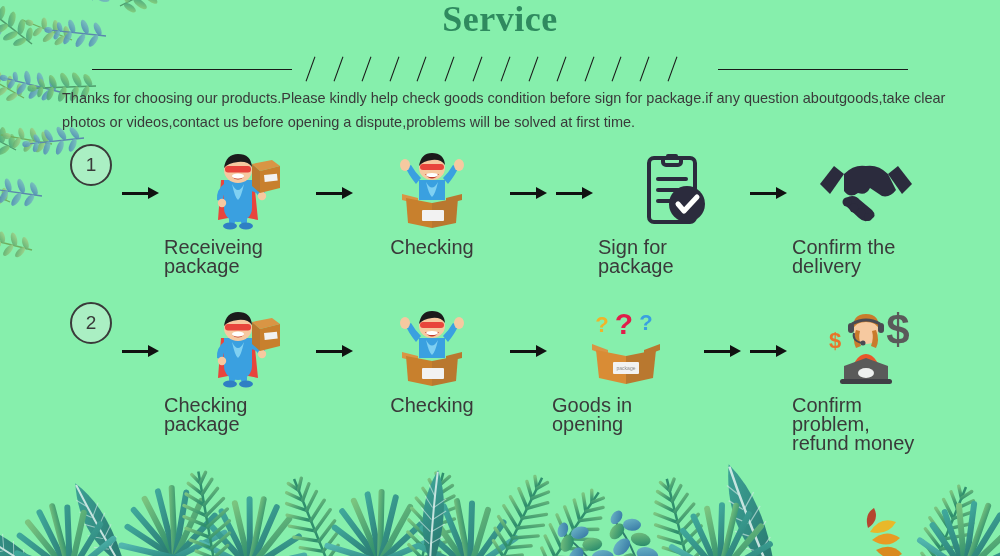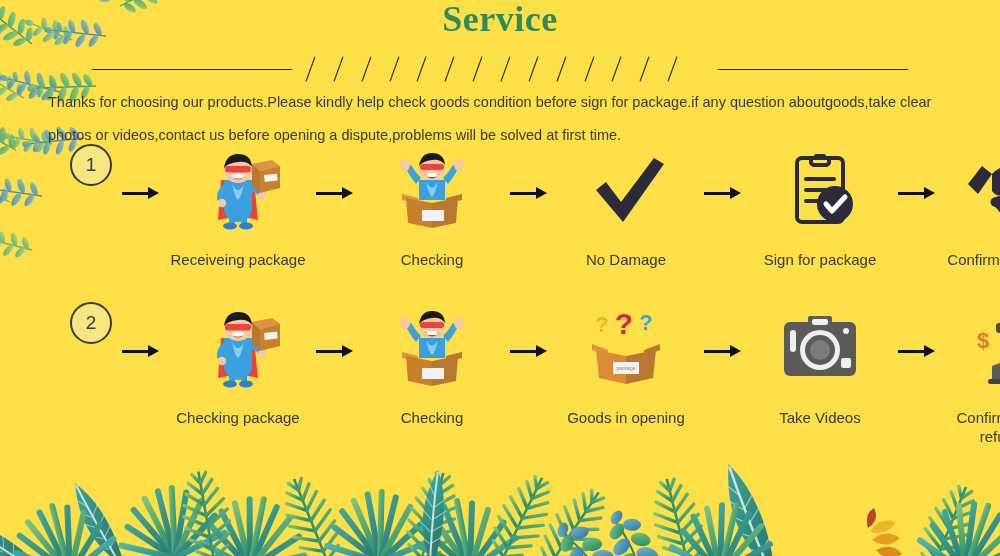--- a/index.html
+++ b/index.html
@@ -3,21 +3,21 @@
 <meta charset="utf-8">
 <style>
   html,body{margin:0;padding:0;}
   body{
     width:1000px;height:556px;
     background:#eef0ef;
     font-family:"Liberation Sans", sans-serif;
     overflow:hidden;
     position:relative;
   }
-  .page{position:relative;width:1000px;height:556px;overflow:hidden;background:#fde047;}
+  .page{position:relative;width:1000px;height:556px;overflow:hidden;background:#86efac;}
 
   
   .foliage{position:absolute;pointer-events:none;}
   #foliage-left{left:-20px;top:-12px;width:190px;height:300px;}
   #foliage-bottom{left:0;bottom:-6px;width:1000px;height:140px;}
 
   
   .title{
     position:absolute;top:-2px;left:0;width:1000px;
     text-align:center;
@@ -34,22 +34,22 @@
   .divider .ln.left{left:0;width:200px;}
   .divider .ln.right{right:0;width:190px;}
   .slashes{position:absolute;left:212px;top:0;width:390px;height:26px;}
   .slashes i{
     position:absolute;top:0;display:block;width:1px;height:26px;
     background:#1a1a1a;transform:rotate(20deg);transform-origin:50% 50%;
   }
 
   
   .intro{
-    position:absolute;left:48px;top:86px;width:900px;
-    font-size:14.5px;line-height:33px;color:#3a3a3a;
+    position:absolute;left:62px;top:86px;width:900px;
+    font-size:14.5px;line-height:24px;color:#3a3a3a;
   }
 
   
   .row{position:absolute;left:0;width:1000px;height:130px;}
   #row-1{top:142px;}
   #row-2{top:300px;}
 
   .step-badge{
     position:absolute;left:70px;top:2px;
     width:38px;height:38px;border:2px solid #3a3a3a;border-radius:50%;
@@ -71,21 +71,21 @@
     content:"";position:absolute;left:30px;top:9px;
     border-left:11px solid #111;
     border-top:6.5px solid transparent;
     border-bottom:6.5px solid transparent;
   }
   .step{
     flex:0 0 auto;width:148px;display:flex;flex-direction:column;align-items:center;
   }
   .step .art{width:100px;height:82px;position:relative;}
   .step .cap{
-    margin-top:18px;text-align:right;font-size:15px;line-height:19px;color:#3a3a3a;
+    margin-top:6px;text-align:left;font-size:20px;line-height:19px;color:#3a3a3a;
     white-space:pre-line;
   }
 </style>
 </head>
 <body>
 
 <div class="page">
 
   <svg class="foliage" id="foliage-left" viewBox="0 0 190 300">
     <defs>
@@ -263,28 +263,20 @@
 
             <path d="M24 48 L50 53 L50 78 L26 73 Z" fill="#c8802d"></path>
             <path d="M76 48 L50 53 L50 78 L74 73 Z" fill="#b9782f"></path>
             <rect x="40" y="60" width="22" height="11" rx="1" fill="#f2f2f2"></rect>
           </svg>
         </div>
         <div class="cap">Checking</div>
       </div>
 
       <div class="arrow"></div>
-      <div class="step">
-        <div class="art">
-          <svg viewBox="0 0 100 82" width="100" height="82">
-            <path d="M20 40 L30 32 L45 52 L78 8 L88 14 L47 72 Z" fill="#2b2b3d"></path>
-          </svg>
-        </div>
-        <div class="cap">No Damage</div>
-      </div>
 
       <div class="arrow"></div>
       <div class="step">
         <div class="art">
           <svg viewBox="0 0 100 82" width="100" height="82">
             <rect x="27" y="8" width="46" height="64" rx="5" fill="none" stroke="#2b2b3d" stroke-width="4"></rect>
             <path d="M41 8 v4 a3 3 0 0 0 3 3 h12 a3 3 0 0 0 3 -3 v-4" fill="none" stroke="#2b2b3d" stroke-width="4"></path>
             <rect x="44" y="4" width="12" height="5" rx="2" fill="#2b2b3d"></rect>
             <g stroke="#2b2b3d" stroke-width="4" stroke-linecap="round">
               <line x1="36" y1="29" x2="64" y2="29"></line>
@@ -392,36 +384,20 @@
             <path d="M20 42 L50 48 L50 76 L23 70 Z" fill="#d98c35"></path>
             <path d="M80 42 L50 48 L50 76 L77 70 Z" fill="#b9782f"></path>
             <rect x="37" y="54" width="26" height="12" rx="1" fill="#f2f2f2"></rect>
             <text x="50" y="62" font-family="Liberation Sans, sans-serif" font-size="5" fill="#8a8a8a" text-anchor="middle">package</text>
           </svg>
         </div>
         <div class="cap">Goods in opening</div>
       </div>
 
       <div class="arrow"></div>
-      <div class="step">
-        <div class="art">
-          <svg viewBox="0 0 100 82" width="100" height="82">
-            <rect x="38" y="8" width="24" height="7" rx="2" fill="#5a5a5a"></rect>
-            <rect x="14" y="14" width="72" height="54" rx="6" fill="#5a5a5a"></rect>
-            <rect x="42" y="11" width="16" height="6" rx="2" fill="#eef0ef"></rect>
-            <circle cx="50" cy="42" r="20" fill="#eef0ef"></circle>
-            <circle cx="50" cy="42" r="15" fill="#5a5a5a"></circle>
-            <circle cx="50" cy="42" r="10" fill="#7c7c7c"></circle>
-            <rect x="20" y="22" width="6" height="22" rx="3" fill="#eef0ef"></rect>
-            <rect x="71" y="50" width="10" height="10" rx="2" fill="#eef0ef"></rect>
-            <circle cx="76" cy="23" r="3" fill="#eef0ef"></circle>
-          </svg>
-        </div>
-        <div class="cap">Take Videos</div>
-      </div>
 
       <div class="arrow"></div>
       <div class="step">
         <div class="art">
           <svg viewBox="0 0 100 82" width="100" height="82">
             <text x="82" y="36" font-family="Liberation Sans, sans-serif" font-size="42" font-weight="bold" fill="#5a5a5a" text-anchor="middle">$</text>
             <text x="19" y="40" font-family="Liberation Sans, sans-serif" font-size="22" font-weight="bold" fill="#e8742a" text-anchor="middle">$</text>
             <path d="M32 74 q6 -28 18 -28 q12 0 18 28 Z" fill="#e8572a"></path>
             <path d="M38 22 q0 -14 12 -14 q12 0 12 14 q0 14 -12 14 q-12 0 -12 -14 Z" fill="#f6c9a0"></path>
             <path d="M37 22 q-1 -16 13 -16 q14 0 13 16 q-2 -8 -13 -8 q-11 0 -13 8 Z" fill="#c97b2c"></path>

